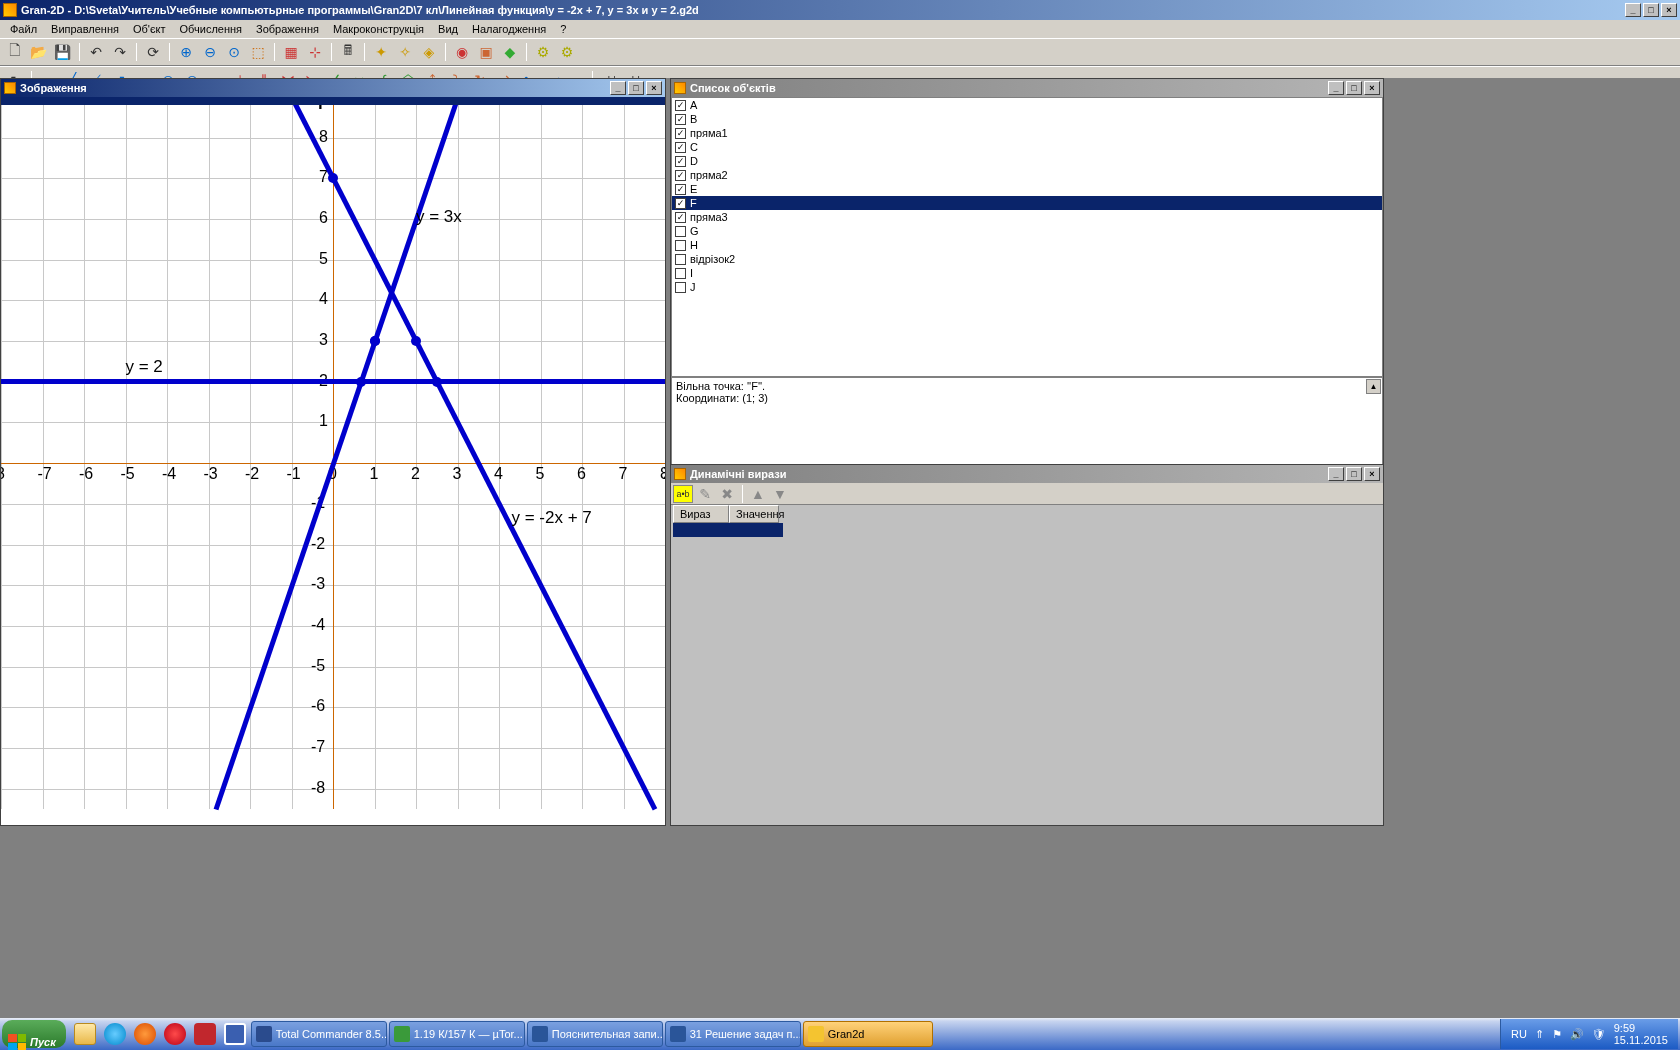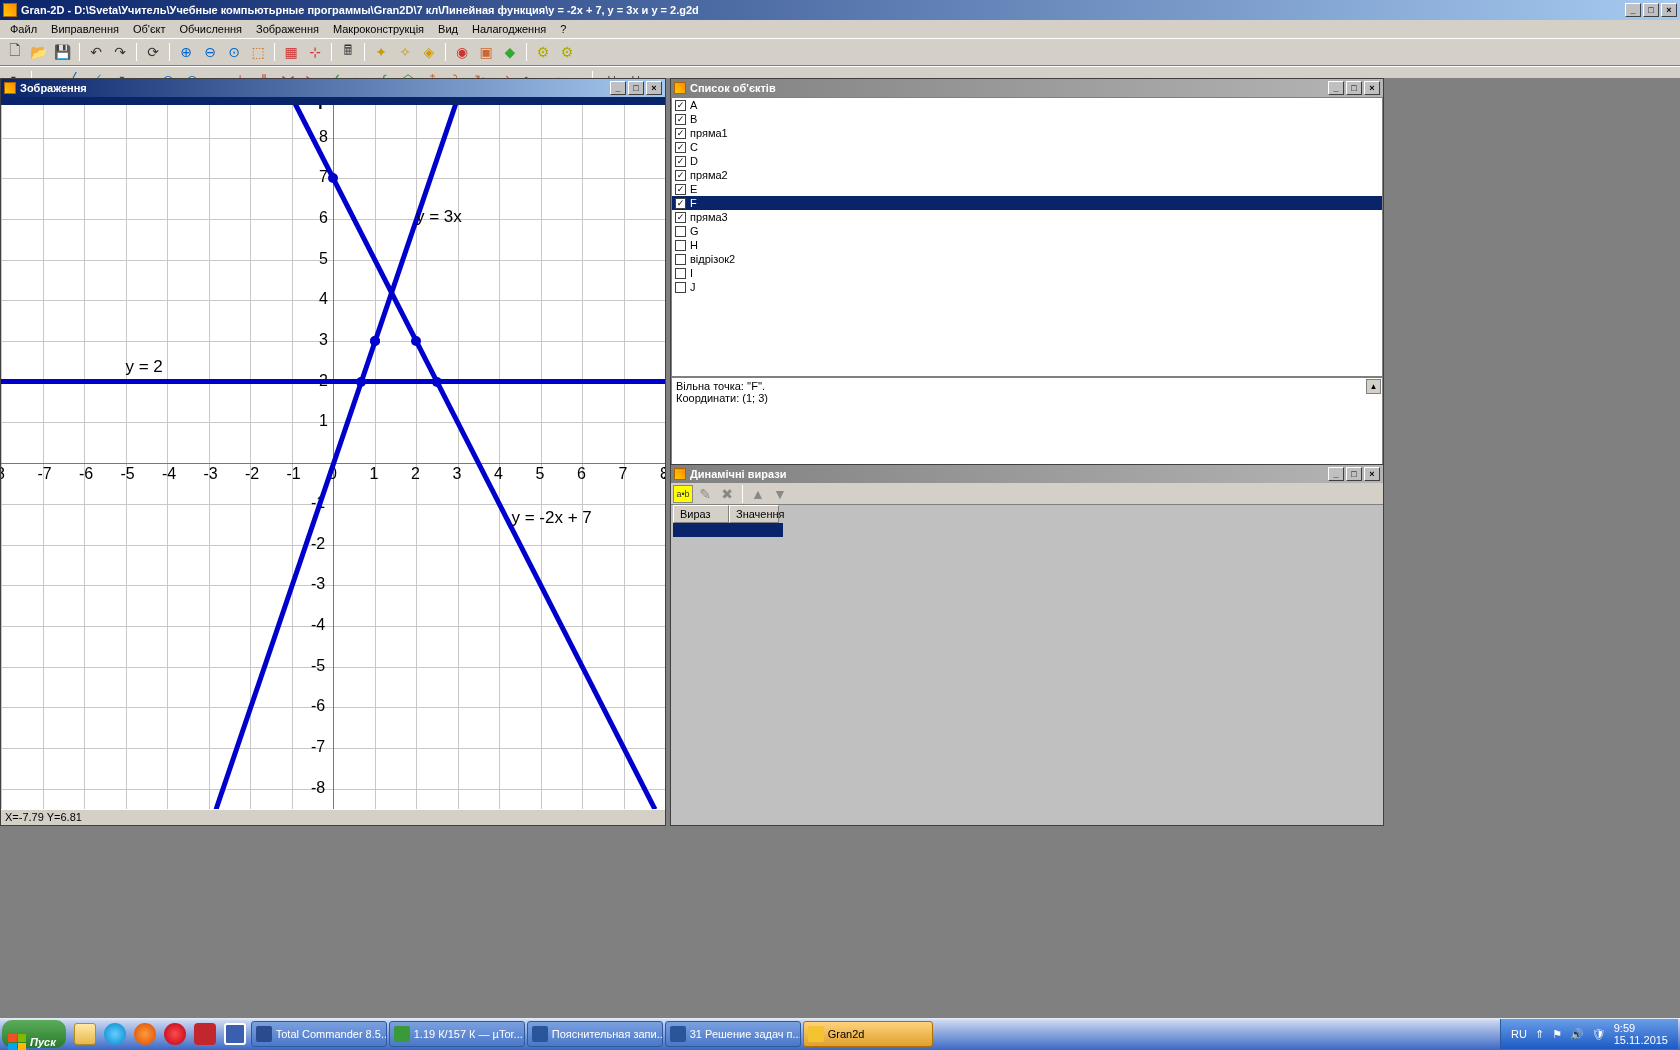--- a/index.html
+++ b/index.html
@@ -242,21 +242,20 @@
           <div class="plot-point" style="left: 373.5px; top: 244.114px;"></div>
           <div class="plot-point" style="left: 359.668px; top: 284.8px;"></div>
           <div class="plot-point" style="left: 435.75px; top: 284.8px;"></div>
           <div class="plot-point" style="left: 332px; top: 81.3714px;"></div>
           <div class="plot-point" style="left: 415px; top: 244.114px;"></div>
           <div class="func-label" style="left: 415px; top: 109.851px;">y = 3x</div>
           <div class="func-label" style="left: 510.45px; top: 410.926px;">y = -2x + 7</div>
           <div class="func-label" style="left: 124.5px; top: 260.389px;">y = 2</div>
           <div style="position: absolute; left: 0px; top: 0px; width: 100%; height: 8px; background: rgb(10, 36, 106);"></div>
         </div>
-      <div class="status-strip">X=-7.79 Y=6.81</div>
     </div>
   </div>
 
   <div class="mdi" id="obj-win">
     <div class="mdi-title inactive">
       <div class="icon-sm"></div>
       <span>Список об'єктів</span>
       <div class="win-controls">
         <div class="win-btn">_</div>
         <div class="win-btn">□</div>

